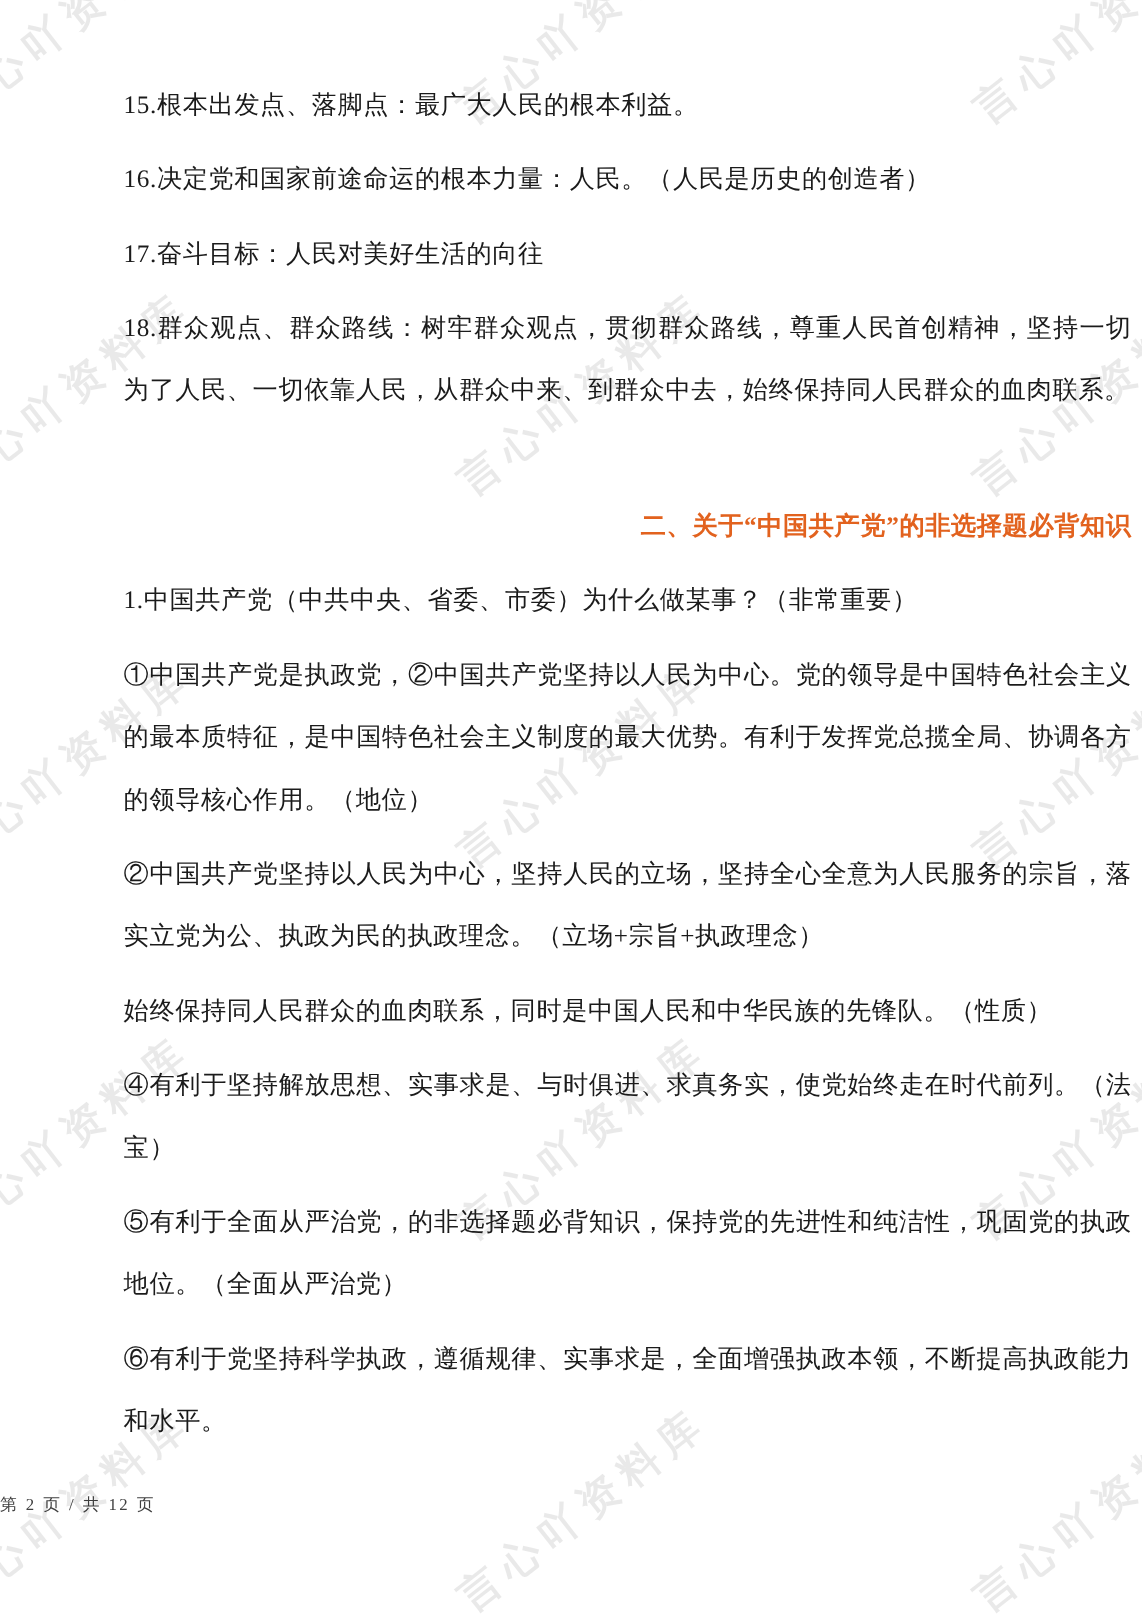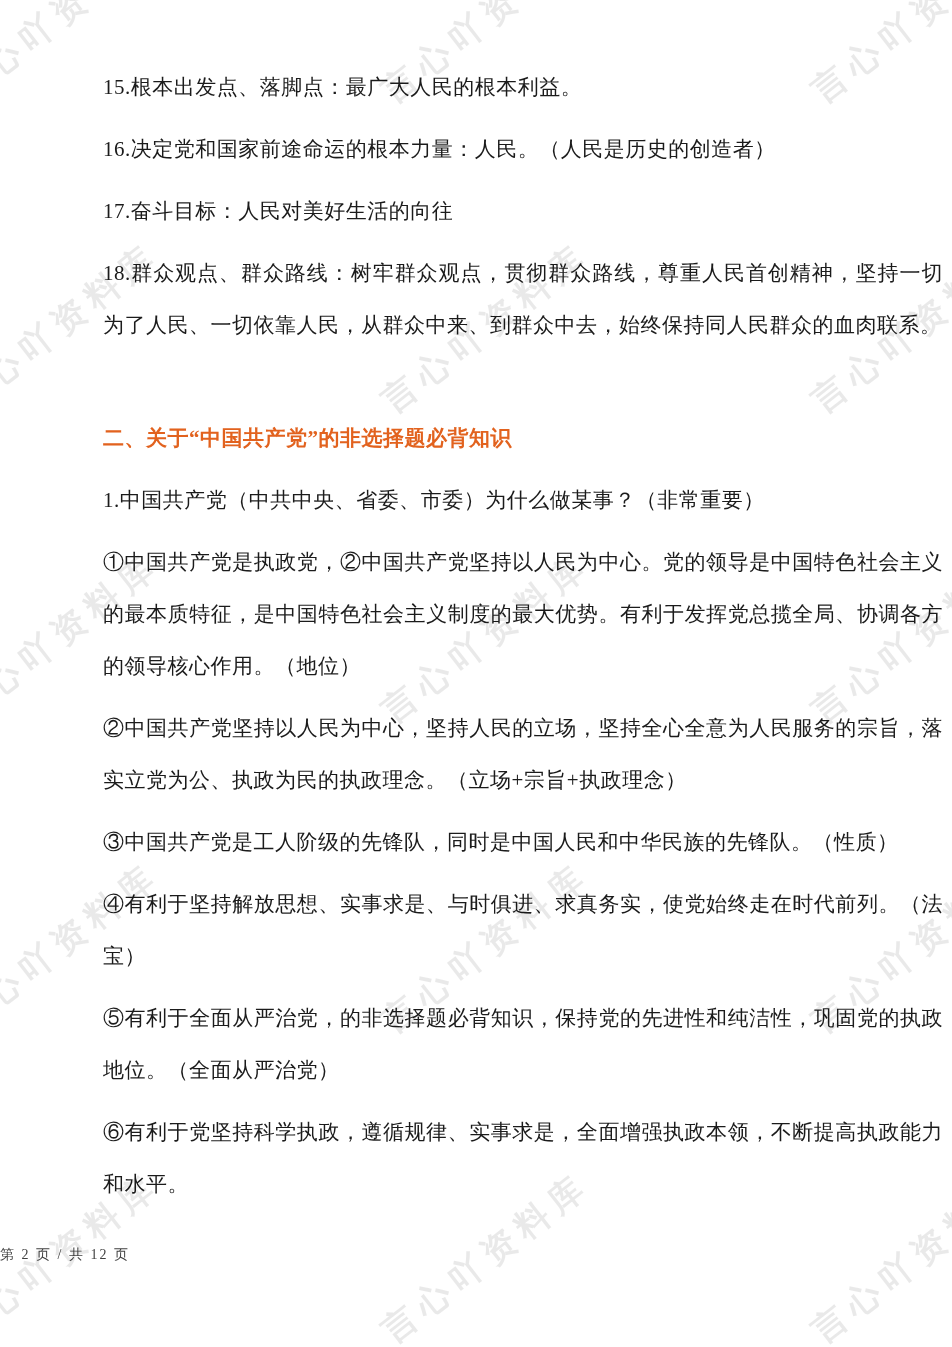--- a/index.html
+++ b/index.html
@@ -27,20 +27,21 @@
     text-align: justify;
     letter-spacing: 0.5px;
   }
   .section-heading {
     margin: 61px 0 10px 0;
     font-size: 21px;
     line-height: 52px;
     font-weight: bold;
     color: #e2621e;
     letter-spacing: 0.5px;
+    text-align: right;
   }
 
   
   .footer {
     position: absolute;
     left: 0; right: 0;
     top: 1246px;
     height: 18px; line-height: 18px;
     text-align: left;
     font-size: 14px;
@@ -91,21 +92,21 @@
     <p class="body-para">16.决定党和国家前途命运的根本力量：人民。（人民是历史的创造者）</p>
     <p class="body-para">17.奋斗目标：人民对美好生活的向往</p>
     <p class="body-para">18.群众观点、群众路线：树牢群众观点，贯彻群众路线，尊重人民首创精神，坚持一切为了人民、一切依靠人民，从群众中来、到群众中去，始终保持同人民群众的血肉联系。</p>
 
     <h2 class="section-heading">二、关于“中国共产党”的非选择题必背知识</h2>
 
     <p class="body-para">1.中国共产党（中共中央、省委、市委）为什么做某事？（非常重要）</p>
 
     <p class="body-para">①中国共产党是执政党，②中国共产党坚持以人民为中心。党的领导是中国特色社会主义的最本质特征，是中国特色社会主义制度的最大优势。有利于发挥党总揽全局、协调各方的领导核心作用。（地位）</p>
     <p class="body-para">②中国共产党坚持以人民为中心，坚持人民的立场，坚持全心全意为人民服务的宗旨，落实立党为公、执政为民的执政理念。（立场+宗旨+执政理念）</p>
-    <p class="body-para">③中国共产党是工人阶级的先锋队，同时是中国人民和中华民族的先锋队。（性质）</p>
+    <p class="body-para">始终保持同人民群众的血肉联系，同时是中国人民和中华民族的先锋队。（性质）</p>
     <p class="body-para">④有利于坚持解放思想、实事求是、与时俱进、求真务实，使党始终走在时代前列。（法宝）</p>
     <p class="body-para">⑤有利于全面从严治党，的非选择题必背知识，保持党的先进性和纯洁性，巩固党的执政地位。（全面从严治党）</p>
     <p class="body-para">⑥有利于党坚持科学执政，遵循规律、实事求是，全面增强执政本领，不断提高执政能力和水平。</p>
   </div>
 
   <div class="footer">
     <span>第 2 页 / 共 12 页</span>
   </div>
 
   <div class="watermarks">

